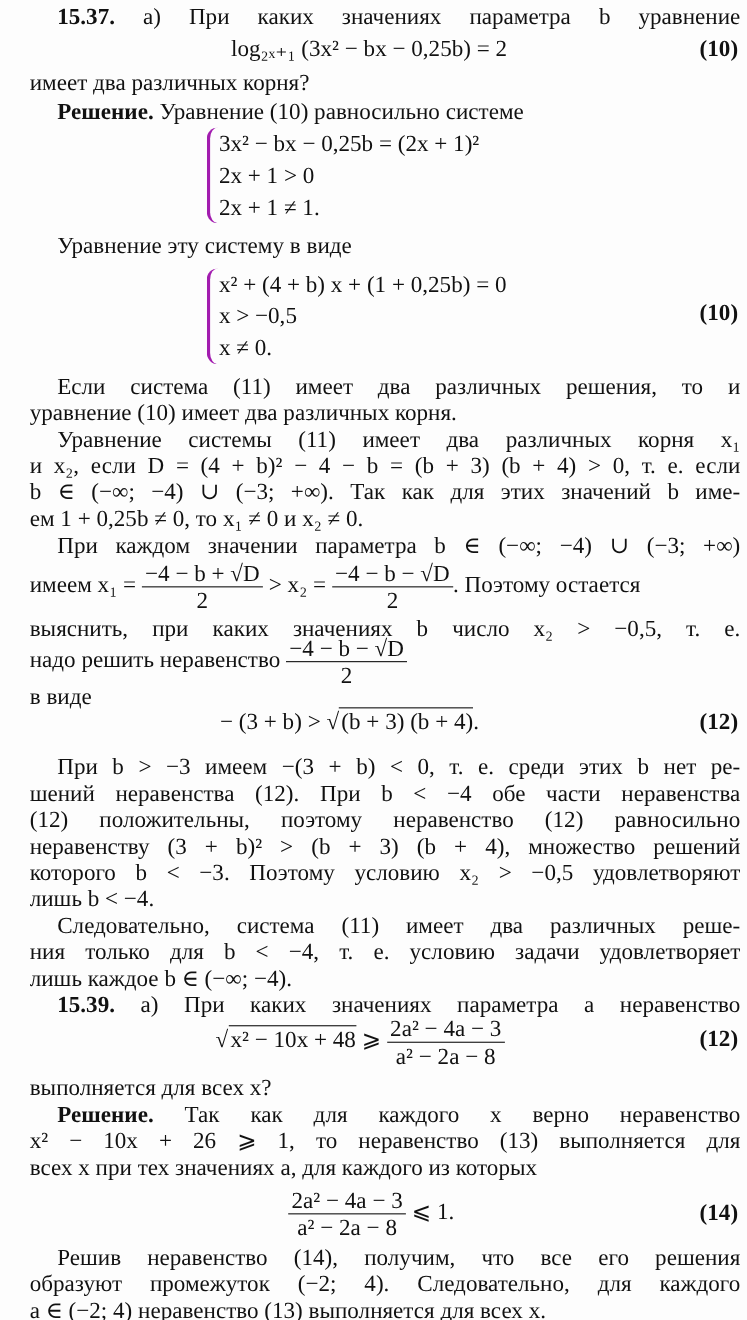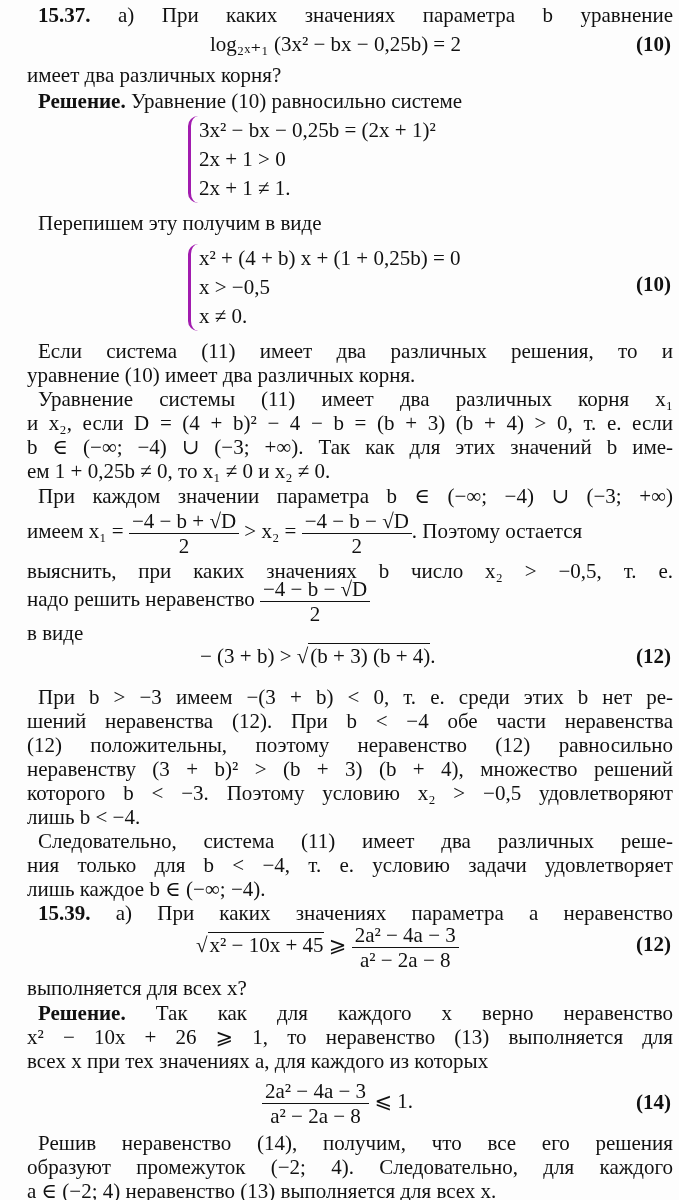--- a/index.html
+++ b/index.html
@@ -1,19 +1,19 @@
 <!DOCTYPE html>
 <html><head>
 <meta charset="utf-8">
 <style>
   html, body { margin:0; padding:0; background:#fdfdfd; }
   body { width:679px; height:1200px; overflow:hidden; position:relative;
          font-family:"Liberation Serif", "DejaVu Serif", serif; color:#111; font-size:21px; }
   .line { position:absolute; left:0; width:679px; white-space:nowrap; line-height:26px;padding-left:27px; }
-  .ind { padding-left:38px; box-sizing:border-box; }
+  .ind { padding-left:52px; box-sizing:border-box; }
   .just { text-align:justify; text-align-last:justify; padding-right:6px; box-sizing:border-box; }
   .b { font-weight:bold; }
   .eqnum { position:absolute; right:8px; font-weight:bold; }
   .center { position:absolute; white-space:nowrap; }
   .sys { position:absolute; border-left:3px solid #a21caf; border-radius:10px 0 0 10px; padding-left:8px; line-height:29px; }
   .frac { display:inline-block; vertical-align:middle; text-align:center; }
   .frac .num { display:block; border-bottom:1.5px solid #111; padding:0 3px; line-height:24px; }
   .frac .den { display:block; line-height:24px; }
   .sqrt { border-top:1.5px solid #111; padding-left:2px; }
 </style>
@@ -31,21 +31,21 @@
   <span class="b">Решение.</span>
   <span>Уравнение (10) равносильно системе</span>
 </div>
 
 <div class="sys" style="top:116px; left:188px;">
   <div>3x² − bx − 0,25b = (2x + 1)²</div>
   <div>2x + 1 &gt; 0</div>
   <div>2x + 1 ≠ 1.</div>
 </div>
 
-<div class="line ind" style="top:210px;">Перепишем эту получим в виде</div>
+<div class="line ind" style="top:210px;">Уравнение эту систему в виде</div>
 
 <div class="sys" style="top:244px; left:188px;">
   <div>x² + (4 + b) x + (1 + 0,25b) = 0</div>
   <div>x &gt; −0,5</div>
   <div>x ≠ 0.</div>
 </div>
 <div class="eqnum" style="top:272px;">(10)</div>
 
 <div class="line ind just" style="top:338px;">Если система (11) имеет два различных решения, то и</div>
 <div class="line" style="top:362px;">уравнение (10) имеет два различных корня.</div>
@@ -83,21 +83,21 @@
 
 <div class="line ind just" style="top:828px;">Следовательно, система (11) имеет два различных реше-</div>
 <div class="line just" style="top:852px;">ния только для b &lt; −4, т. е. условию задачи удовлетворяет</div>
 <div class="line" style="top:876px;">лишь каждое b ∈ (−∞; −4).</div>
 
 <div class="line ind just" style="top:900px;">
   <span class="b">15.39.</span>
   <span>а) При каких значениях параметра a неравенство</span>
 </div>
 <div class="center" style="top:920px; left:196px; line-height:50px;">
-  √<span class="sqrt">x² − 10x + 45</span>
+  √<span class="sqrt">x² − 10x + 48</span>
   <span>⩾</span>
   <span class="frac"><span class="num">2a² − 4a − 3</span><span class="den">a² − 2a − 8</span></span>
 </div>
 <div class="eqnum" style="top:932px;">(12)</div>
 <div class="line" style="top:975px;">выполняется для всех x?</div>
 <div class="line ind just" style="top:1000px;">
   <span class="b">Решение.</span>
   <span>Так как для каждого x верно неравенство</span>
 </div>
 <div class="line just" style="top:1024px;">x² − 10x + 26 ⩾ 1,  то  неравенство  (13)  выполняется  для</div>

